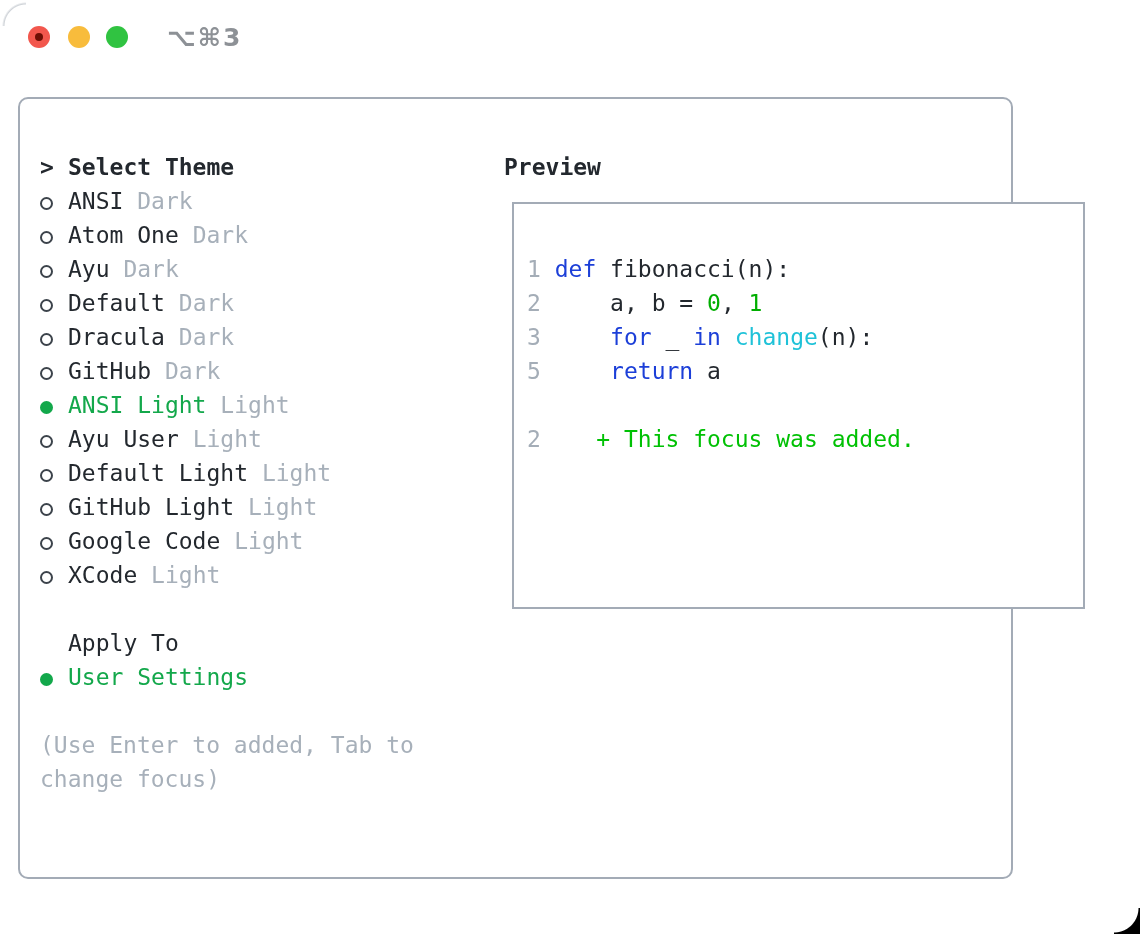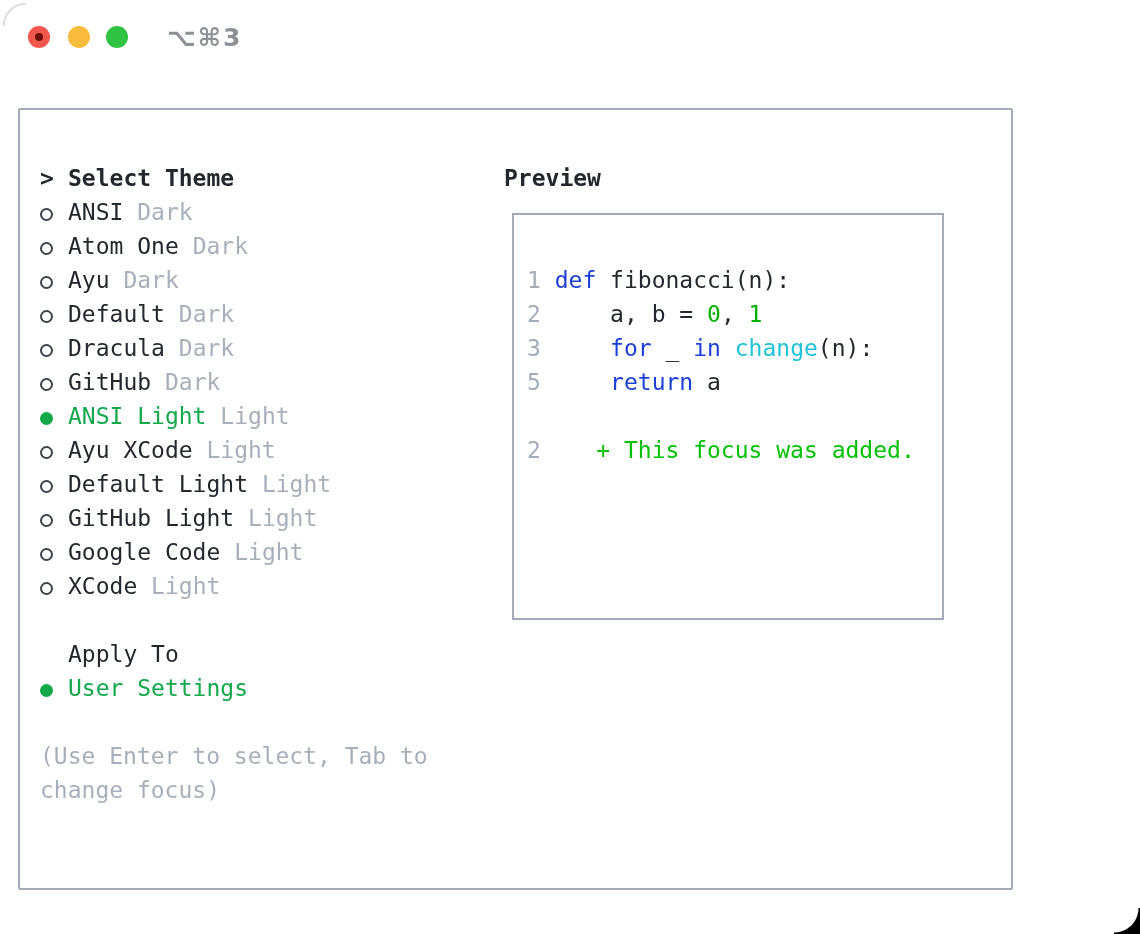--- a/index.html
+++ b/index.html
@@ -42,24 +42,24 @@
   }
   .shortcut {
     position: absolute; left: 167px; top: 23px;
     font-family: "DejaVu Sans", "Liberation Sans", sans-serif;
     font-size: 25px; font-weight: 600; letter-spacing: 2px;
     color: #8d9196;
   }
 
   
   .panel {
-    position: absolute; left: 18px; top: 108px;
+    position: absolute; left: 18px; top: 97px;
     width: 995px; height: 782px;
     border: 2px solid var(--border);
-    border-radius: 2px;
+    border-radius: 10px;
     background: #ffffff;
   }
   .line { height: 34px; line-height: 34px; white-space: pre; font-size: 23px; color: var(--ink); }
 
   .left-col { position: absolute; left: 20px; top: 51px; }
   .cursor { display: inline-block; width: 28px; font-weight: bold; color: var(--ink); }
   .header-title { font-weight: bold; color: var(--ink); }
 
   .row .marker {
     display: inline-block; width: 13px; height: 13px;
@@ -71,21 +71,21 @@
   .row.selected .name { color: var(--green); }
   .row .tag { color: var(--muted); }
 
   .apply-title { padding-left: 28px; }
   .help-line { color: var(--muted); }
 
   
   .preview-title { position: absolute; left: 484px; top: 51px; font-weight: bold; }
   .preview-box {
     position: absolute; left: 492px; top: 103px;
-    width: 432px; height: 407px;
+    width: 573px; height: 407px;
     border: 2px solid var(--border);
     background: #ffffff;
   }
   .code-block { position: absolute; left: 13px; top: 48px; }
   .code-line { height: 34px; line-height: 34px; white-space: pre; font-size: 23px; }
   .ln      { color: var(--ln); }
   .tok-pl  { color: var(--ink); }
   .tok-kw  { color: var(--kw-blue); }
   .tok-num { color: var(--num-green); }
   .tok-cy  { color: var(--cyan); }
@@ -113,36 +113,36 @@
       <div class="line"><span class="cursor">&gt;</span><span class="header-title">Select Theme</span></div>
 
       <div id="theme-list">
           <div class="line row"><span class="marker"></span><span class="name">ANSI</span> <span class="tag">Dark</span></div>
           <div class="line row"><span class="marker"></span><span class="name">Atom One</span> <span class="tag">Dark</span></div>
           <div class="line row"><span class="marker"></span><span class="name">Ayu</span> <span class="tag">Dark</span></div>
           <div class="line row"><span class="marker"></span><span class="name">Default</span> <span class="tag">Dark</span></div>
           <div class="line row"><span class="marker"></span><span class="name">Dracula</span> <span class="tag">Dark</span></div>
           <div class="line row"><span class="marker"></span><span class="name">GitHub</span> <span class="tag">Dark</span></div>
           <div class="line row selected"><span class="marker filled"></span><span class="name">ANSI Light</span> <span class="tag">Light</span></div>
-          <div class="line row"><span class="marker"></span><span class="name">Ayu XCode</span> <span class="tag">Light</span></div>
+          <div class="line row"><span class="marker"></span><span class="name">Ayu User</span> <span class="tag">Light</span></div>
           <div class="line row"><span class="marker"></span><span class="name">Default Light</span> <span class="tag">Light</span></div>
           <div class="line row"><span class="marker"></span><span class="name">GitHub Light</span> <span class="tag">Light</span></div>
           <div class="line row"><span class="marker"></span><span class="name">Google Code</span> <span class="tag">Light</span></div>
           <div class="line row"><span class="marker"></span><span class="name">XCode</span> <span class="tag">Light</span></div>
         </div>
 
       <div class="line"></div>
       <div class="line apply-title">Apply To</div>
 
       <div id="apply-list">
           <div class="line row selected"><span class="marker filled"></span><span class="name">User Settings</span></div>
         </div>
 
       <div class="line"></div>
-      <div class="line help-line">(Use Enter to select, Tab to</div>
+      <div class="line help-line">(Use Enter to added, Tab to</div>
       <div class="line help-line">change focus)</div>
     </div>
 
     <div class="line preview-title">Preview</div>
 
     <div class="preview-box">
       <div class="code-block" id="code-block">
           <div class="code-line"><span class="ln">1 </span><span class="tok-kw">def</span><span class="tok-pl"> fibonacci(n):</span></div>
           <div class="code-line"><span class="ln">2 </span><span class="tok-pl">    a, b = </span><span class="tok-num">0</span><span class="tok-pl">, </span><span class="tok-num">1</span></div>
           <div class="code-line"><span class="ln">3 </span><span class="tok-pl">    </span><span class="tok-kw">for</span><span class="tok-pl"> _ </span><span class="tok-kw">in</span><span class="tok-pl"> </span><span class="tok-cy">change</span><span class="tok-pl">(n):</span></div>

